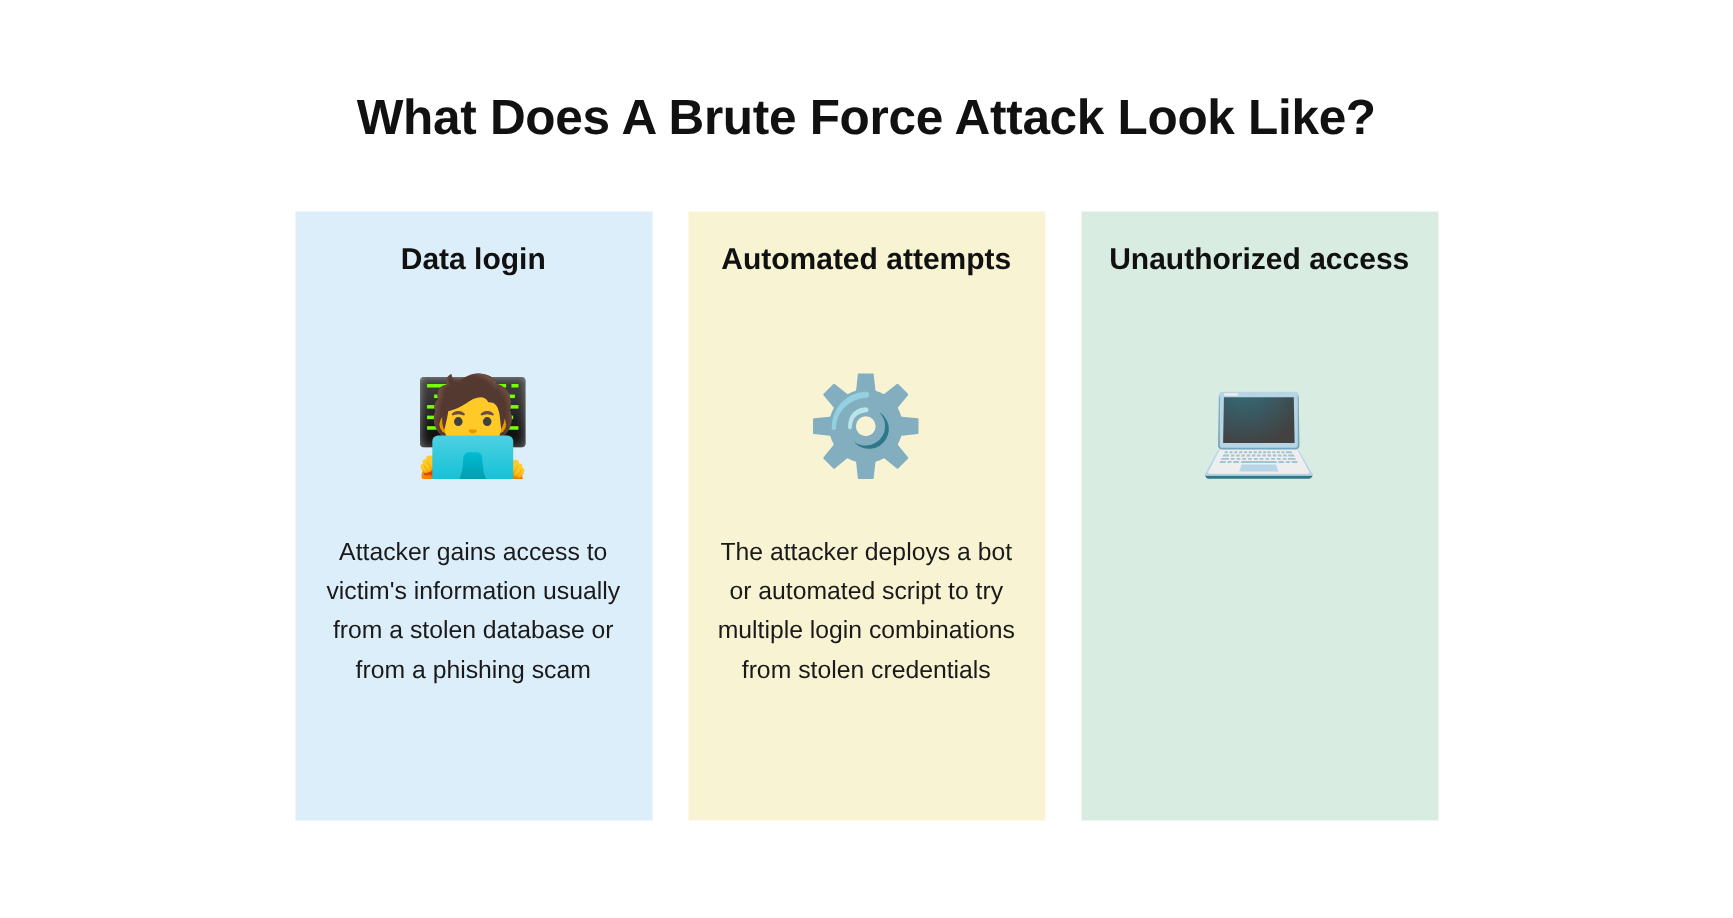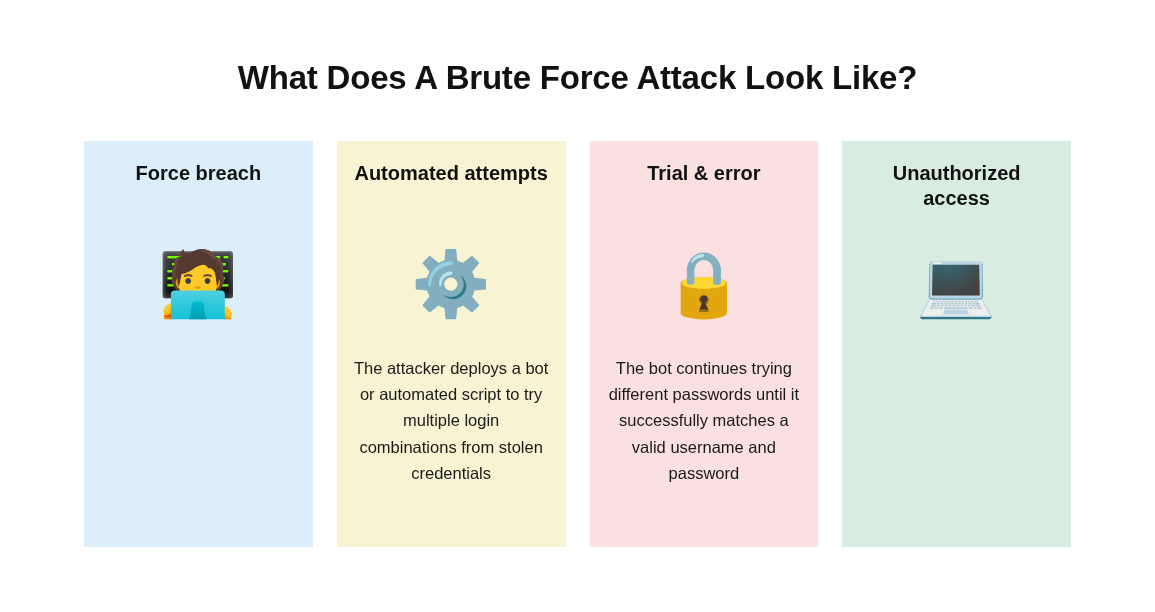--- a/index.html
+++ b/index.html
@@ -79,35 +79,31 @@
 </head>
 <body>
 
 <div class="page">
 
   <h1 class="title">What Does A Brute Force Attack Look Like?</h1>
 
   <div class="cards">
 
     <div class="card" style="background: rgb(221, 238, 251);">
-      <div class="card-title">Force breach</div>
+      <div class="card-title">Data login</div>
       <div class="card-icon">🧑‍💻</div>
+      <div class="card-body">Attacker gains access to victim's information usually from a stolen database or from a phishing scam</div>
     </div>
 
     <div class="card" style="background: rgb(248, 243, 210);">
       <div class="card-title">Automated attempts</div>
       <div class="card-icon">⚙️</div>
       <div class="card-body">The attacker deploys a bot or automated script to try multiple login combinations from stolen credentials</div>
     </div>
 
-    <div class="card" style="background: rgb(251, 224, 224);">
-      <div class="card-title">Trial &amp; error</div>
-      <div class="card-icon">🔒</div>
-      <div class="card-body">The bot continues trying different passwords until it successfully matches a valid username and password</div>
-    </div>
 
     <div class="card" style="background: rgb(217, 236, 225);">
       <div class="card-title">Unauthorized access</div>
       <div class="card-icon">💻</div>
     </div>
 
   </div>
 </div>
 
 </body></html>

